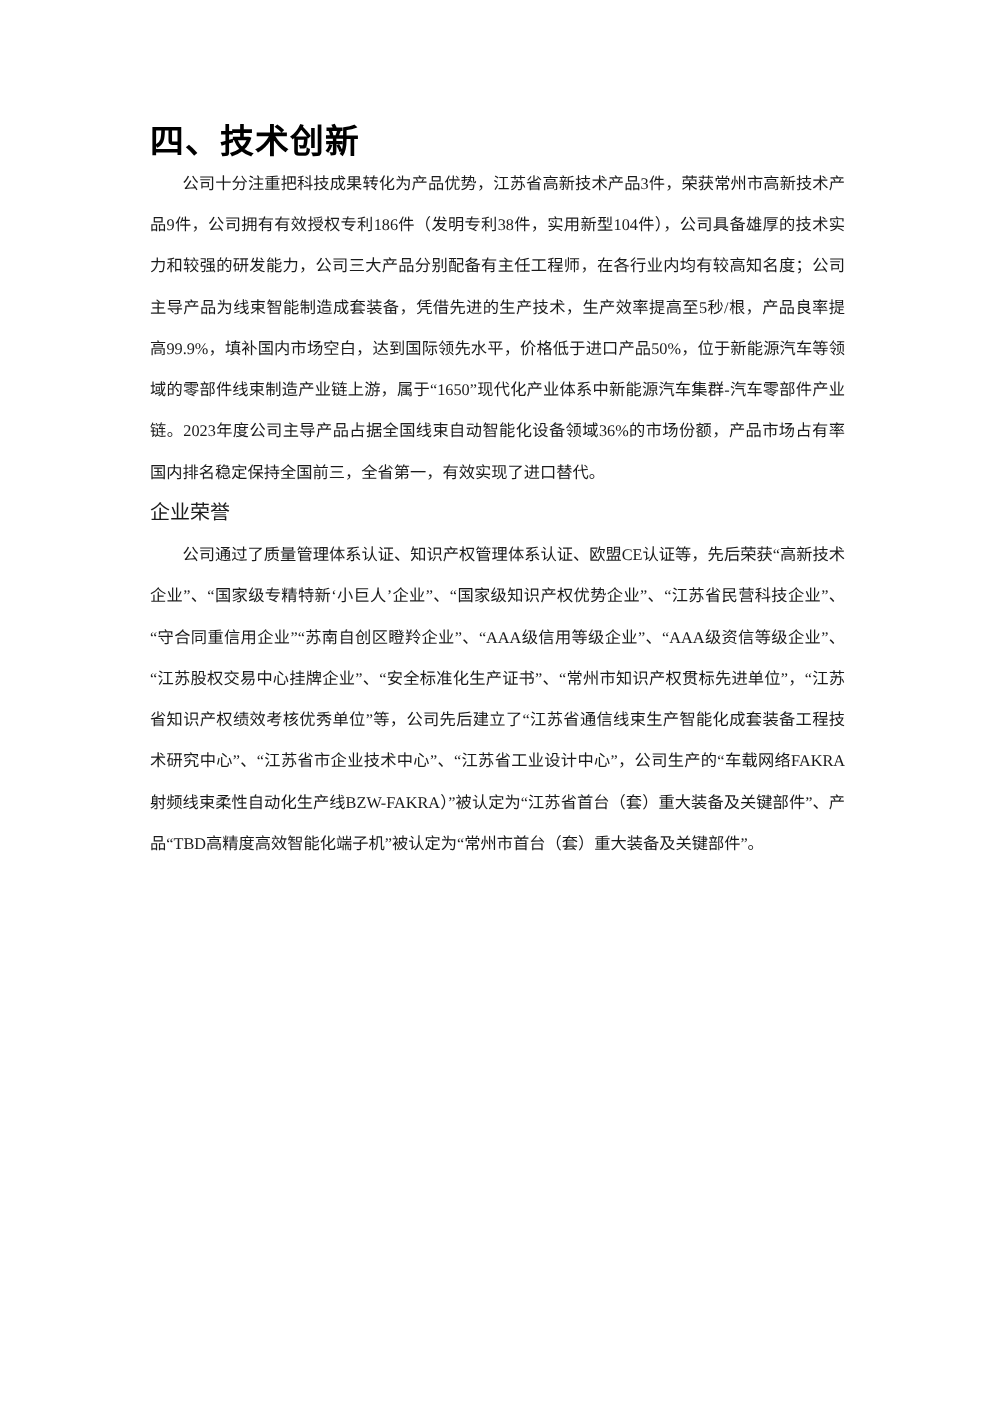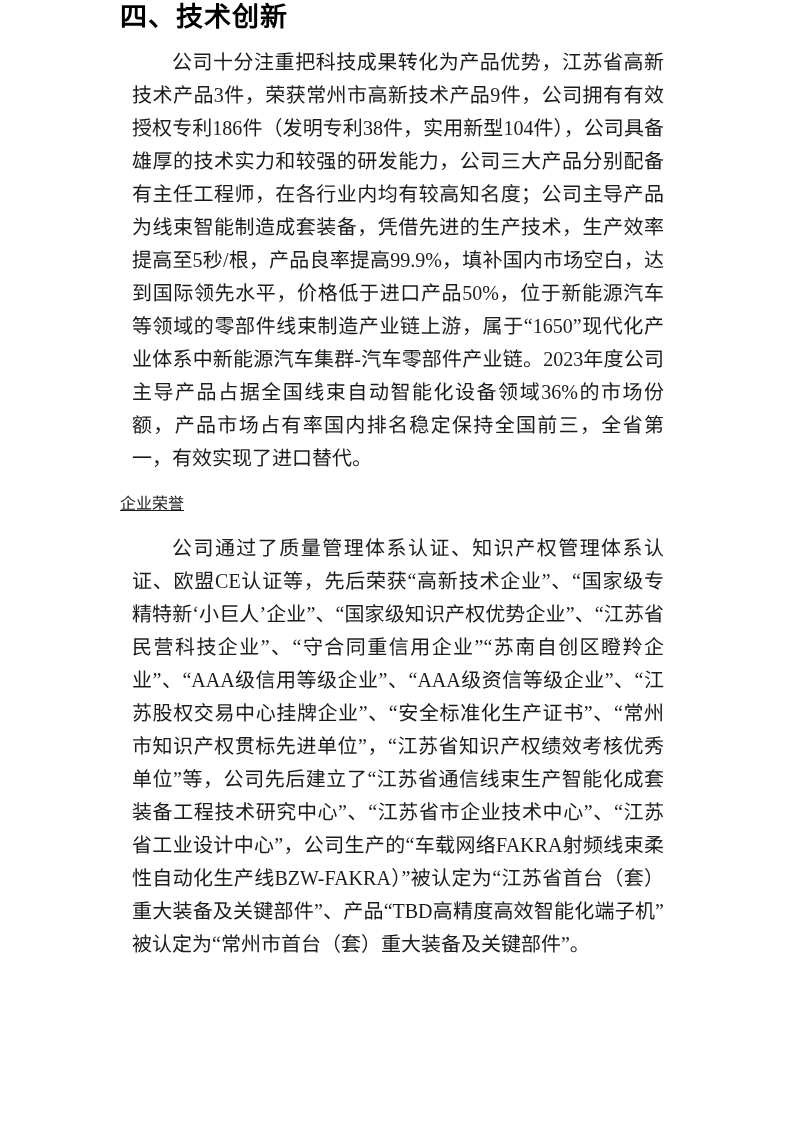--- a/index.html
+++ b/index.html
@@ -17,46 +17,46 @@
     color: #1b1b1b;
   }
   .content {
     position: absolute;
     left: 120px;
     top: 0;
     width: 556px;
   }
   .doc-heading {
     margin: 0;
+    padding-top: 96px;
     font-family: "Liberation Sans", "DejaVu Sans", sans-serif;
     font-weight: bold;
     font-size: 27px;
     line-height: 34px;
     color: #000000;
     letter-spacing: 1px;
   }
   .section-label {
     margin: 31px 0 0 0;
     font-size: 16px;
     line-height: 33px;
   }
   .body-paragraph {
-    margin: 12px;
-    font-size: 20px;
+    margin: 0;
+    font-size: 13px;
     line-height: 33px;
     text-align: justify;
     text-justify: inter-ideograph;
     text-indent: 2em;
   }
   .sub-label {
     margin: 0;
     font-size: 16px;
     line-height: 33px;
     text-indent: 0;
-    text-decoration: underline;
   }
 </style>
 </head>
 <body>
 
 <div class="page">
   <div class="content">
 
     <h1 class="doc-heading">四、技术创新</h1>
 

